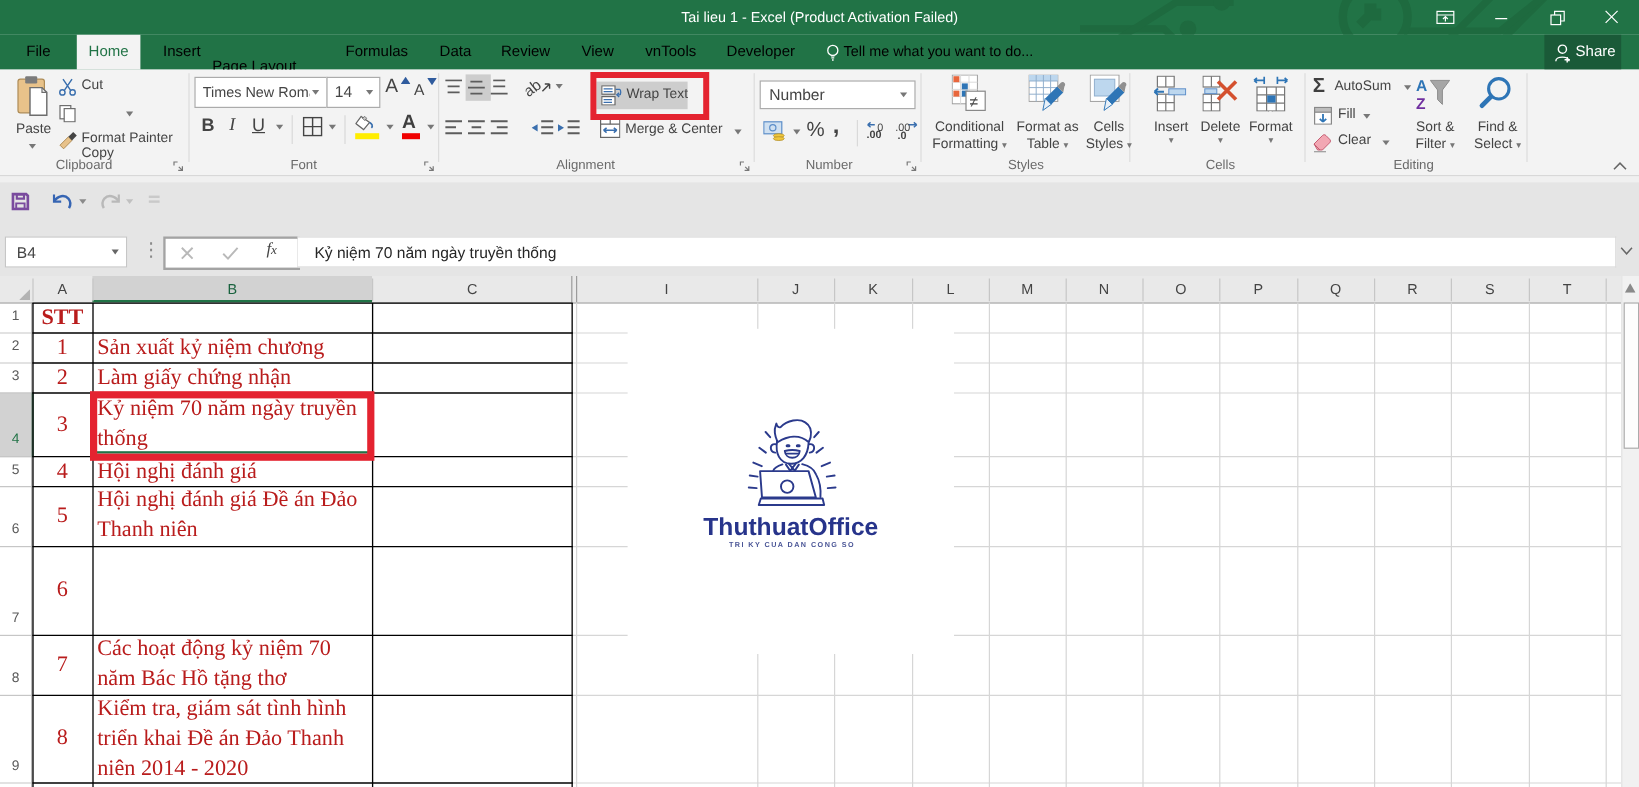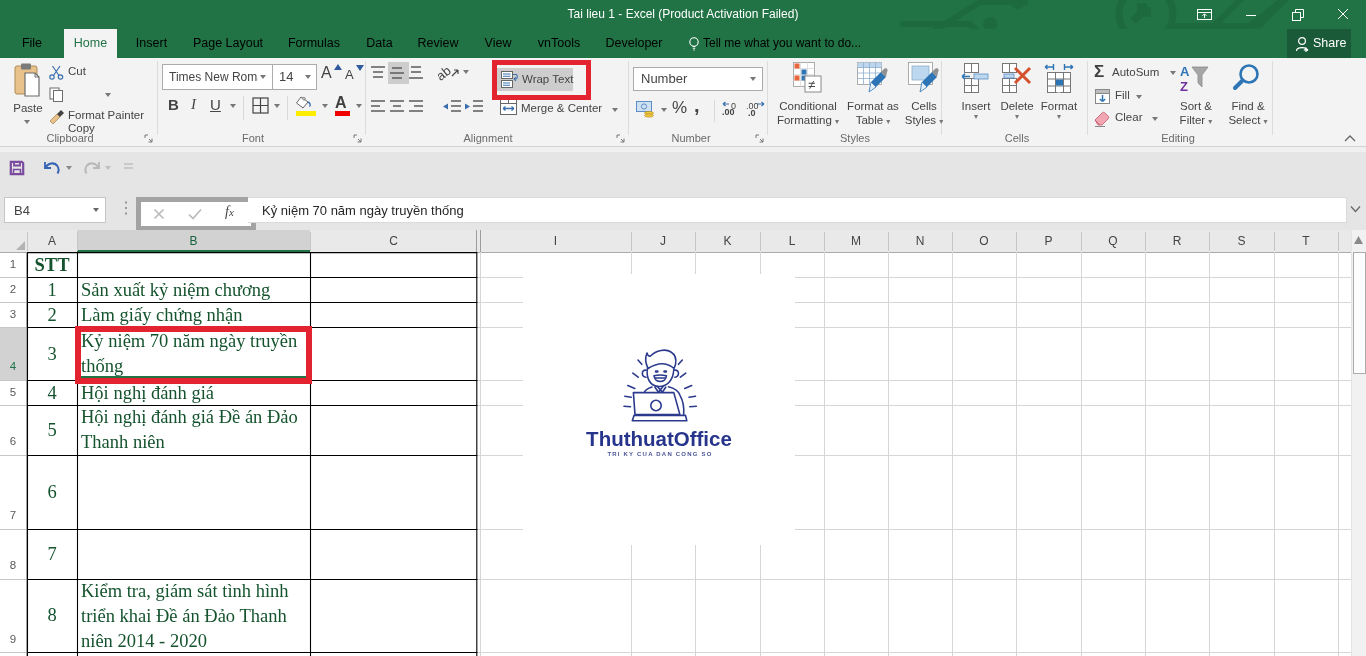--- a/index.html
+++ b/index.html
@@ -20,21 +20,21 @@
   .launch{position:absolute;top:76px;width:10px;height:10px;}
   .rtext{font-size:11.5px;color:#444;}
   .combo{position:absolute;background:#fff;border:1px solid #ababab;}
   .dd{width:0;height:0;border-left:3.5px solid transparent;border-right:3.5px solid transparent;border-top:4px solid #777;position:absolute;}
   
   #strip{left:0;top:147px;width:1366px;height:83px;background:#e5e5e5;}
   
   #grid{left:0;top:230px;width:1366px;height:426px;background:#fff;}
   .colhdr{position:absolute;top:0;height:22px;line-height:22px;text-align:center;font-size:12px;color:#444;}
   .rowhdr{position:absolute;left:0;width:26px;text-align:center;font-size:11.5px;color:#5a5a5a;}
-  .cellserif{position:absolute;font-family:"Liberation Serif",serif;font-size:18.5px;color:#14532d;line-height:24.8px;}
+  .cellserif{position:absolute;font-family:"Liberation Serif",serif;font-size:18.5px;color:#b91c1c;line-height:24.8px;}
 </style>
 </head>
 <body>
 
 <div id="titlebar" class="abs">
   <svg class="abs" style="left:900px;top:0;" width="466" height="29" viewBox="0 0 466 29">
     <g stroke="#1e6a3f" stroke-width="6" fill="none">
       <path d="M-10 24 L70 24 L100 54"></path>
       <path d="M20 40 L80 2 L128 2"></path>
       <path d="M295 45 L365 -25"></path>
@@ -60,21 +60,21 @@
       <path d="M105.5 12.5 L105.5 9.5 L113.5 9.5 L113.5 17.5 L110.5 17.5"></path>
       <path d="M148 9 L158 19 M158 9 L148 19"></path>
     </g>
   </svg>
 </div>
 
 <div id="tabrow" class="abs">
   <div class="tab" style="left:10px;width:44px;">File</div>
   <div class="tab abs" id="hometab" style="left:64px;width:53px;">Home</div>
   <div class="tab" style="left:127px;width:49px;">Insert</div>
-  <div class="tab" style="left:183px;width:90px;">Page Layout</div>
+  <div class="tab" style="left:167px;width:90px;margin-top:12px;">Page Layout</div>
   <div class="tab" style="left:279px;width:70px;">Formulas</div>
   <div class="tab" style="left:356px;width:47px;">Data</div>
   <div class="tab" style="left:409px;width:58px;">Review</div>
   <div class="tab" style="left:473px;width:50px;">View</div>
   <div class="tab" style="left:528px;width:62px;">vnTools</div>
   <div class="tab" style="left:596px;width:76px;">Developer</div>
   <svg class="abs" style="left:687px;top:7px;" width="14" height="16" viewBox="0 0 14 16">
     <g stroke="#fff" stroke-width="1.1" fill="none">
       <circle cx="7" cy="6" r="4.2"></circle>
       <path d="M5.5 10.5 L8.5 10.5 M5.8 12.3 L8.2 12.3 M6.3 14 L7.7 14"></path>
@@ -418,21 +418,21 @@
   <div class="dd" style="left:105px;top:19px;border-top-color:#c0c0c0;"></div>
   <div class="abs" style="left:124px;top:16px;width:9px;height:1.5px;background:#c9c9c9;"></div>
   <div class="abs" style="left:124px;top:20px;width:9px;height:1.5px;background:#c9c9c9;"></div>
 
   <div class="abs" style="left:4px;top:50px;width:100px;height:24px;background:#fff;border:1px solid #c6c6c6;">
     <div class="abs" style="left:9px;top:5px;font-size:13px;color:#444;">B4</div>
     <div class="dd" style="left:88px;top:10px;border-top-color:#666;"></div>
   </div>
   <div class="abs" style="left:118px;top:51px;font-size:16px;color:#8a8a8a;">⋮</div>
 
-  <div class="abs" style="left:136px;top:50px;width:110px;height:24px;background:#fff;border:5px solid #a3a3a3;">
+  <div class="abs" style="left:136px;top:50px;width:110px;height:24px;background:#fff;border:2px solid #a3a3a3;">
     <svg class="abs" style="left:12px;top:6px;" width="12" height="12" viewBox="0 0 12 12">
         <path d="M1.5 1.5 L10.5 10.5 M10.5 1.5 L1.5 10.5" stroke="#b9b9b9" stroke-width="1.6" fill="none"></path>
       </svg>
     <svg class="abs" style="left:47px;top:6px;" width="14" height="12" viewBox="0 0 14 12">
         <path d="M1 6.5 L5 10.5 L13 1.5" stroke="#b9b9b9" stroke-width="1.6" fill="none"></path>
       </svg>
     <div class="abs" style="left:84px;top:2px;font-size:14px;font-style:italic;font-family:'Liberation Serif',serif;color:#444;">f<span style="font-size:11px;">x</span></div>
   </div>
 
   <div class="abs" style="left:248px;top:50px;width:1098px;height:24px;background:#fff;border:1px solid #dadada;border-left:none;">
@@ -569,20 +569,21 @@
   <div class="cellserif" style="left:27px;top:73px;width:50px;text-align:center;">2</div>
   <div class="cellserif" style="left:81px;top:73px;">Làm giấy chứng nhận</div>
   <div class="cellserif" style="left:27px;top:112px;width:50px;text-align:center;">3</div>
   <div class="cellserif" style="left:81px;top:99px;">Kỷ niệm 70 năm ngày truyền<br>thống</div>
   <div class="cellserif" style="left:27px;top:151px;width:50px;text-align:center;">4</div>
   <div class="cellserif" style="left:81px;top:151px;">Hội nghị đánh giá</div>
   <div class="cellserif" style="left:27px;top:188px;width:50px;text-align:center;">5</div>
   <div class="cellserif" style="left:81px;top:175px;">Hội nghị đánh giá Đề án Đảo<br>Thanh niên</div>
   <div class="cellserif" style="left:27px;top:250px;width:50px;text-align:center;">6</div>
   <div class="cellserif" style="left:27px;top:312px;width:50px;text-align:center;">7</div>
+  <div class="cellserif" style="left:81px;top:299px;">Các hoạt động kỷ niệm 70<br>năm Bác Hồ tặng thơ</div>
   <div class="cellserif" style="left:27px;top:373px;width:50px;text-align:center;">8</div>
   <div class="cellserif" style="left:81px;top:349px;">Kiểm tra, giám sát tình hình<br>triển khai Đề án Đảo Thanh<br>niên 2014 - 2020</div>
   <div class="abs" style="left:81px;top:423px;width:220px;height:3px;overflow:hidden;">
     <div class="cellserif" style="left:0;top:0;position:static;">Tổ chức hội nghị</div>
   </div>
 
   <svg class="abs" style="left:523px;top:44px;" width="272" height="271" viewBox="0 0 272 271">
     <g stroke="#2b3a8c" stroke-width="1.6" fill="none" stroke-linecap="round" stroke-linejoin="round">
 
       <path d="M124.5 94 C123 103.5 126.5 112.3 136.2 112.5 C144.8 112.3 150.3 105.5 150.8 95.5" fill="#fff"></path>

